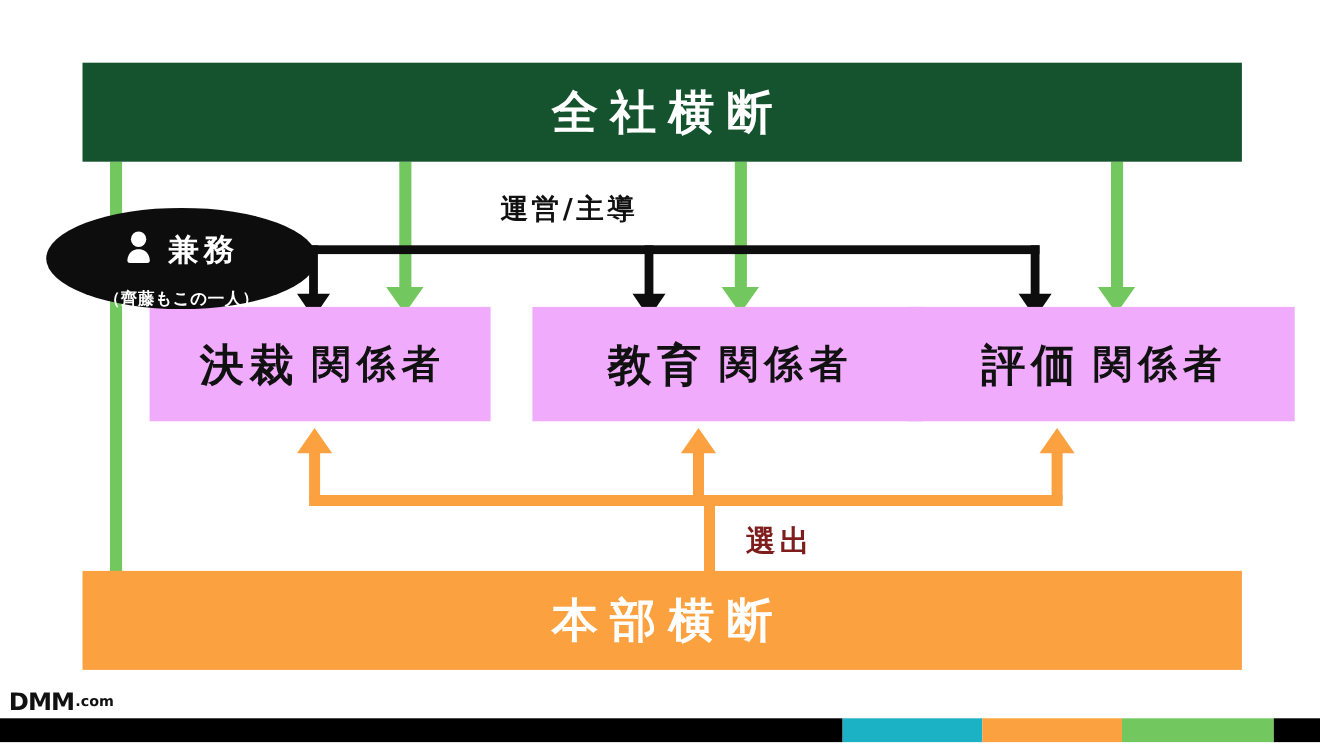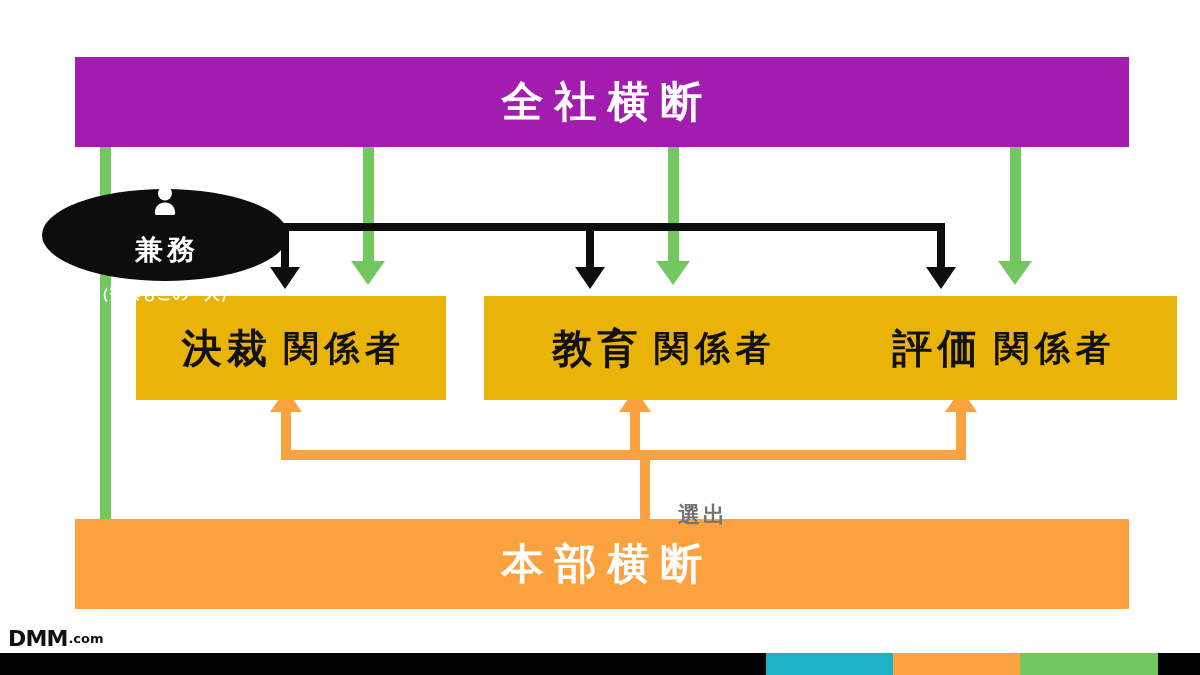--- a/index.html
+++ b/index.html
@@ -29,36 +29,36 @@
     letter-spacing: 0.26em;
     text-indent: 0.26em;
     font-size: 42px;
     z-index: 6;
   }
   #banner-top {
     left: 75px;
     top: 57px;
     width: 1054px;
     height: 90px;
-    background: #a21caf;
+    background: #14532d;
   }
   #banner-bottom {
     left: 75px;
     top: 519px;
     width: 1054px;
     height: 90px;
     background: #fba13f;
   }
 
   
   .role-box {
     position: absolute;
-    top: 296px;
+    top: 279px;
     height: 104px;
-    background: #eab308;
+    background: #f0abfc;
     display: flex;
     align-items: center;
     justify-content: center;
     z-index: 5;
   }
   #role-box-0 { left: 136px;  width: 310px; }
   #role-box-1 { left: 484px;  width: 355px; }
   #role-box-2 { left: 826px;  width: 351px; justify-content: center; }
 
   .role-main {
@@ -91,21 +91,20 @@
     flex-direction: column;
     align-items: center;
     justify-content: center;
   }
   #oval-badge-row {
     display: flex;
     align-items: center;
     justify-content: flex-start;
     gap: 10px;
     margin-top: 18px;
-    flex-direction: column;
   }
   #oval-badge-title {
     color: #ffffff;
     font-size: 28px;
     font-weight: 700;
     letter-spacing: 0.14em;
     text-indent: 0.14em;
   }
   #oval-badge-sub {
     color: #ffffff;
@@ -150,27 +149,26 @@
     font-weight: 700;
     color: #111111;
     letter-spacing: 0.13em;
     z-index: 7;
     white-space: nowrap;
   }
   #label-select {
     position: absolute;
     left: 678px;
     top: 474px;
-    font-size: 22px;
-    font-weight: 700;
-    color: #737373;
+    font-size: 27px;
+    font-weight: 700;
+    color: #7f1d1d;
     letter-spacing: 0.14em;
     z-index: 7;
     white-space: nowrap;
-    margin-top: 26px;
   }
 
   
   #footer {
     position: absolute;
     left: 0;
     bottom: 0;
     width: 1200px;
     height: 22px;
     z-index: 10;
@@ -238,20 +236,21 @@
   <div class="vline k-line" style="left:586px; top:223px; width:8px; height:46px; z-index:4;"></div>
   <div class="arrowhead k-down" style="left:575px; top:267px; z-index:4;"></div>
 
   <div class="vline k-line" style="left:937px; top:223px; width:8px; height:46px; z-index:4;"></div>
   <div class="arrowhead k-down" style="left:926px; top:267px; z-index:4;"></div>
 
   <div class="banner" id="banner-top">
     <span>全社横断</span>
   </div>
 
+  <div id="label-operate">運営/主導</div>
   <div id="label-select">選出</div>
 
   <div id="oval-badge">
     <div id="oval-badge-row">
       <span class="person-icon">
         <svg width="26" height="32" viewBox="0 0 26 32" aria-hidden="true">
           <circle cx="13" cy="8.5" r="7" fill="#ffffff"></circle>
           <path d="M13 17.5c-6 0-9.8 4.2-10.2 10.2-0.1 1.4 0.9 2.3 2.2 2.3h16c1.3 0 2.3-0.9 2.2-2.3C22.8 21.7 19 17.5 13 17.5z" fill="#ffffff"></path>
         </svg>
       </span>

